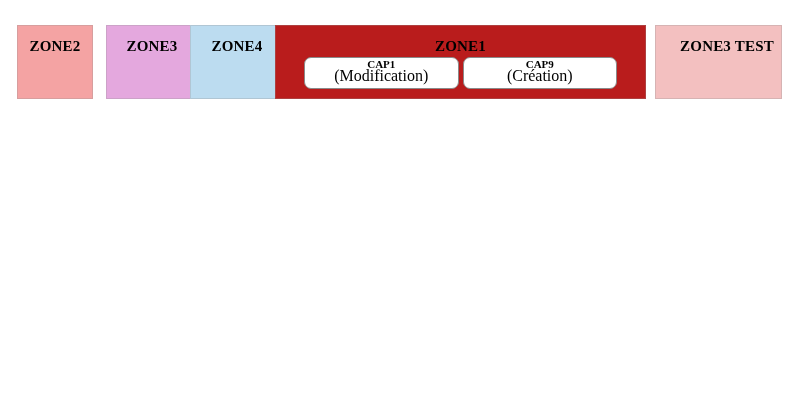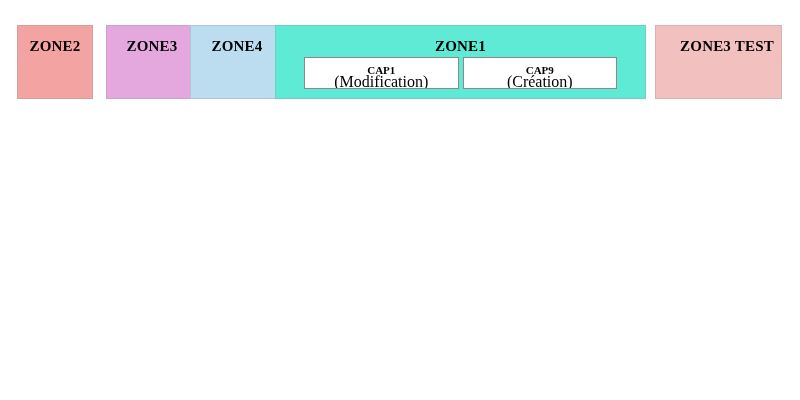--- a/index.html
+++ b/index.html
@@ -41,44 +41,44 @@
     color: #000000;
     letter-spacing: 0.2px;
     padding-top: 13px;
     white-space: nowrap;
   }
 
   
   #zone-2      { left: 17px;  width: 76px;  background: #f4a3a3; }
   #zone-3      { left: 106px; width: 92px;  background: #e4a8de; }
   #zone-4      { left: 190px; width: 94px;  background: #bcdcf0; }
-  #zone-1      { left: 275px; width: 371px; background: #5eead4; }
+  #zone-1      { left: 275px; width: 371px; background: #b91c1c; }
   #zone-3-test { left: 655px; width: 127px; background: #f3c0c0; padding-left: 17px; }
 
   
   .cap-row {
     position: absolute;
     left: 28px;
     right: 28px;
     top: 31px;
     height: 32px;
     display: flex;
     gap: 4px;
   }
 
   .cap-box {
     flex: 1 1 0;
     box-sizing: border-box;
     background: #ffffff;
     border: 1px solid #8a8a8a;
-    border-radius: 0;
+    border-radius: 7px;
     display: flex;
     flex-direction: column;
     align-items: center;
-    justify-content: flex-end;
+    justify-content: flex-start;
     padding: 0 4px;
     overflow: hidden;
   }
 
   .cap-name {
     font-size: 11px;
     line-height: 12px;
     font-weight: bold;
     color: #000000;
     white-space: nowrap;

